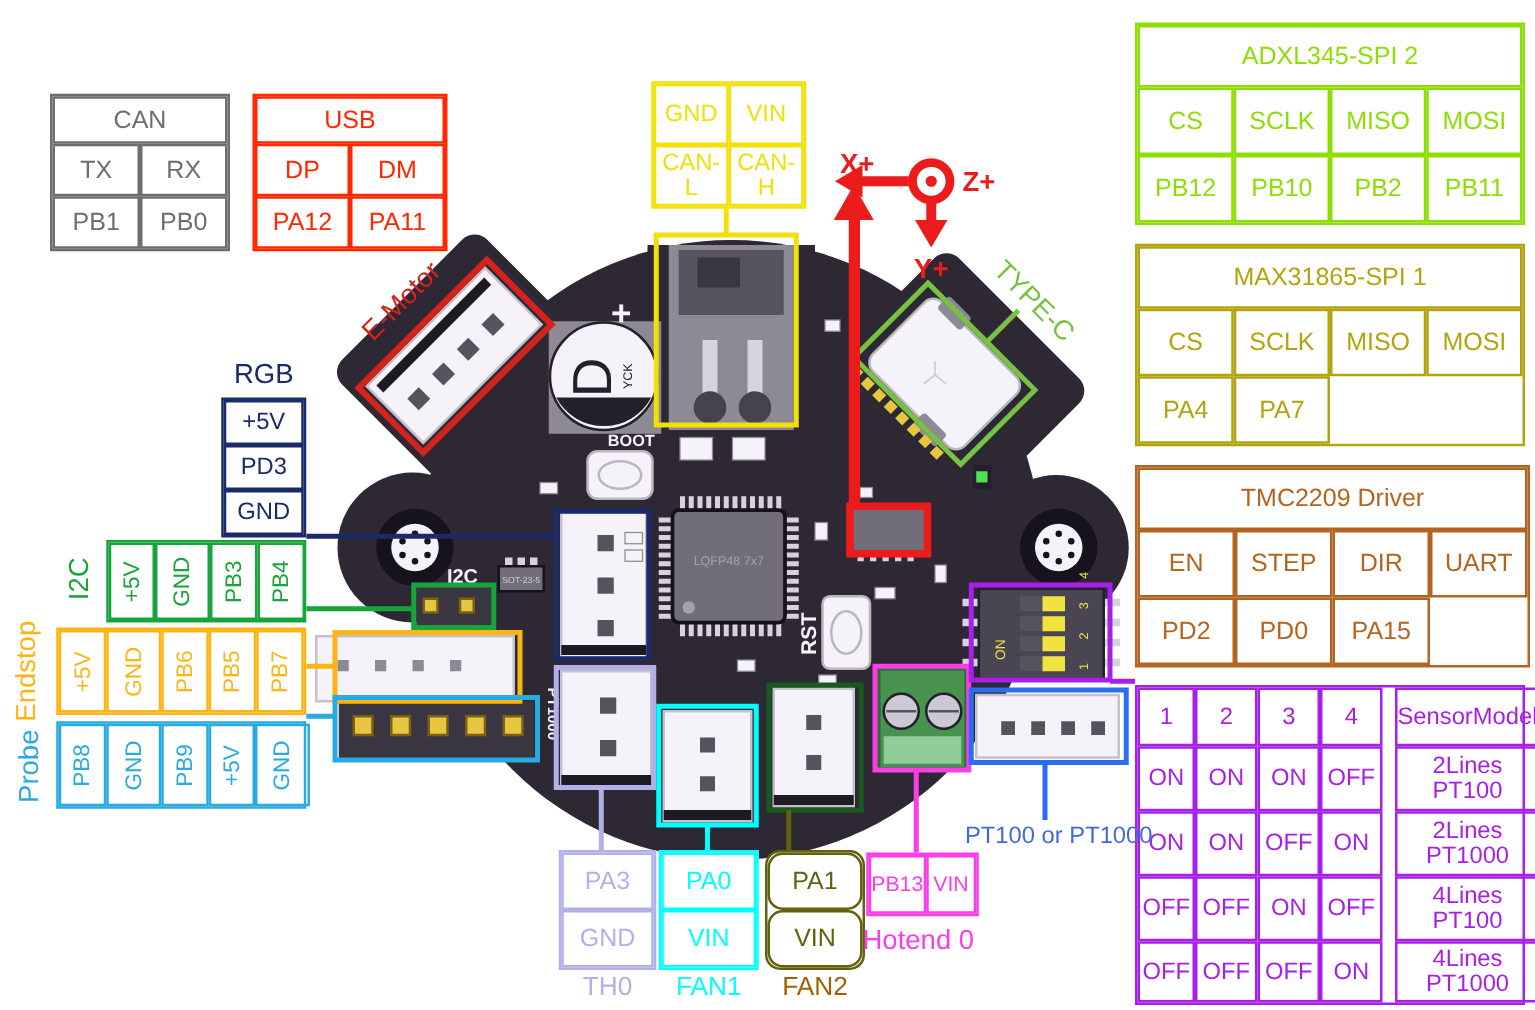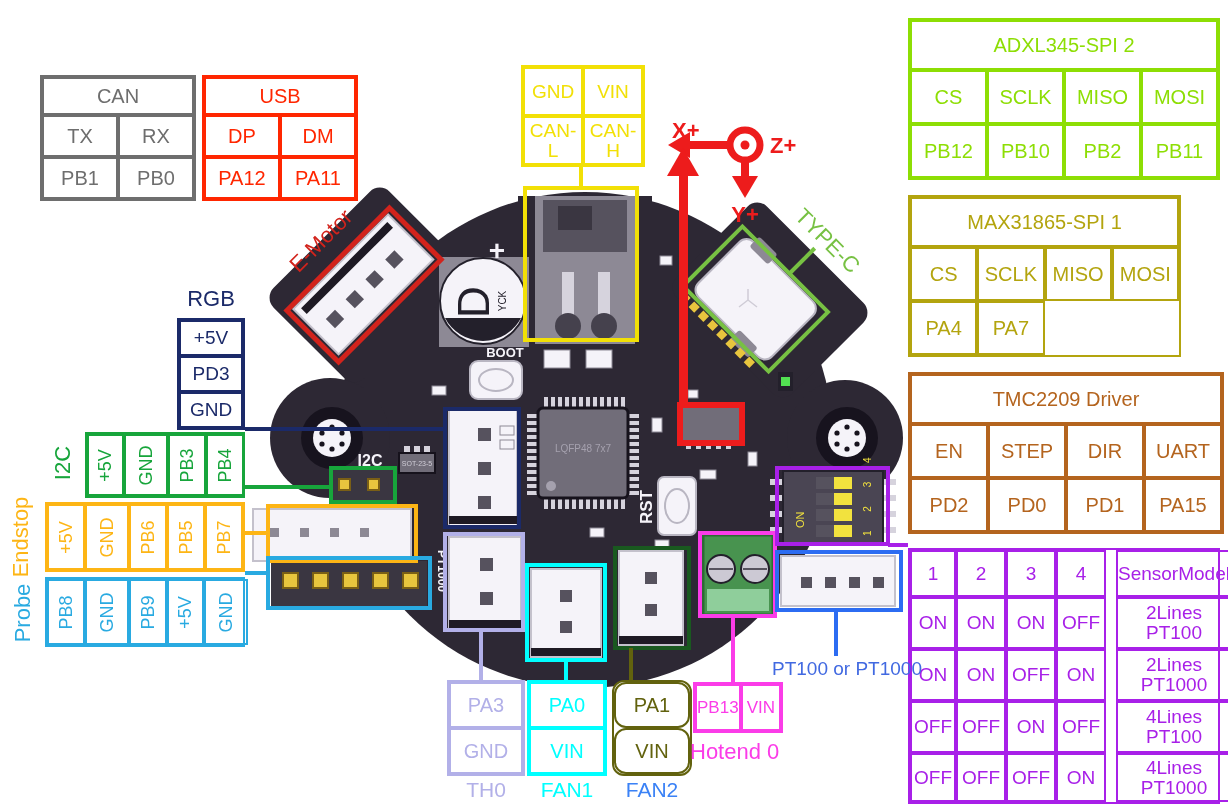--- a/index.html
+++ b/index.html
@@ -362,21 +362,21 @@
       <line x1="95" y1="52" x2="95" y2="74" stroke-width="8"></line>
       <polygon points="95,88 82,66 108,66" stroke="none"></polygon>
     </g>
     <text x="22" y="28" font-size="22" font-weight="bold" fill="#ed1c1c" text-anchor="start">X+</text>
     <text x="120" y="43" font-size="22" font-weight="bold" fill="#ed1c1c">Z+</text>
     <text x="95" y="112" font-size="22" font-weight="bold" fill="#ed1c1c" text-anchor="middle">Y+</text>
   </svg>
   <div class="lin" style="left:679px;top:174px;width:9px;height:234px;background:#ed1c1c;z-index:4;"></div>
   <div class="lin" style="left:667px;top:148px;width:0;height:0;border-left:16px solid transparent;border-right:16px solid transparent;border-bottom:28px solid #ed1c1c;z-index:4;"></div>
 
-  <div class="ptable c-can" style="left:40px;top:75px;width:156px;grid-template-columns:1fr 1fr;grid-template-rows:38px 42px 42px;">
+  <div class="ptable c-can" style="left:40px;top:75px;width:144px;grid-template-columns:1fr 1fr;grid-template-rows:38px 42px 42px;">
     <div class="span2">CAN</div>
     <div>TX</div>
     <div>RX</div>
     <div>PB1</div>
     <div>PB0</div>
   </div>
 
   <div class="ptable c-usb" style="left:202px;top:75px;width:156px;grid-template-columns:1fr 1fr;grid-template-rows:38px 42px 42px;">
     <div class="span2">USB</div>
     <div>DP</div>
@@ -397,39 +397,38 @@
     <div>CS</div>
     <div>SCLK</div>
     <div>MISO</div>
     <div>MOSI</div>
     <div>PB12</div>
     <div>PB10</div>
     <div>PB2</div>
     <div>PB11</div>
   </div>
 
-  <div class="ptable c-max" style="left:908px;top:195px;width:273px;grid-template-columns:repeat(4,1fr);grid-template-rows:50px 54px 54px;">
+  <div class="ptable c-max" style="left:908px;top:195px;width:312px;grid-template-columns:repeat(4,1fr);grid-template-rows:50px 54px 54px;">
     <div style="grid-column:1/-1;">MAX31865-SPI 1</div>
     <div>CS</div>
     <div>SCLK</div>
     <div>MISO</div>
     <div>MOSI</div>
     <div>PA4</div>
     <div>PA7</div>
   </div>
 
   <div class="ptable c-tmc" style="left:908px;top:372px;width:316px;grid-template-columns:repeat(4,1fr);grid-template-rows:50px 54px 54px;">
     <div style="grid-column:1/-1;">TMC2209 Driver</div>
     <div>EN</div>
     <div>STEP</div>
     <div>DIR</div>
     <div>UART</div>
     <div>PD2</div>
     <div>PD0</div>
-    <div>PD1</div>
     <div>PA15</div>
   </div>
 
   <div class="ptable c-sen f19" style="left:908px;top:548px;width:312px;grid-template-columns:46px 50px 50px 50px 1fr;grid-template-rows:47px 52px 52px 52px 49px;">
     <div>1</div>
     <div>2</div>
     <div>3</div>
     <div>4</div>
     <div class="sm">SensorModel</div>
 
@@ -528,21 +527,21 @@
   <div class="ptable c-fan1" style="left:527px;top:680px;width:80px;grid-template-columns:1fr;grid-template-rows:46px 46px;">
     <div>PA0</div>
     <div>VIN</div>
   </div>
   <div class="lab" style="left:527px;top:778px;width:80px;text-align:center;color:#00ffff;font-size:21px;">FAN1</div>
 
   <div class="ptable c-fan2" style="left:612px;top:680px;width:80px;grid-template-columns:1fr;grid-template-rows:46px 46px;">
     <div>PA1</div>
     <div>VIN</div>
   </div>
-  <div class="lab" style="left:612px;top:778px;width:80px;text-align:center;color:#3b82f6;font-size:21px;">FAN2</div>
+  <div class="lab" style="left:612px;top:778px;width:80px;text-align:center;color:#a16207;font-size:21px;">FAN2</div>
 
   <div class="ptable c-hot f17" style="left:693px;top:682px;width:90px;grid-template-columns:1.1fr 1fr;grid-template-rows:47px;">
     <div>PB13</div>
     <div>VIN</div>
   </div>
   <div class="lab" style="left:690px;top:739px;color:#fb3ce8;">Hotend 0</div>
 
   <div class="lab" style="left:282px;top:228px;color:#d2231c;transform:rotate(-45deg);">E-Motor</div>
   <div class="lab" style="left:787px;top:228px;color:#77c143;transform:rotate(45deg);">TYPE-C</div>
   <div class="lab" style="left:772px;top:658px;color:#4169e1;font-size:19px;">PT100 or PT1000</div>

